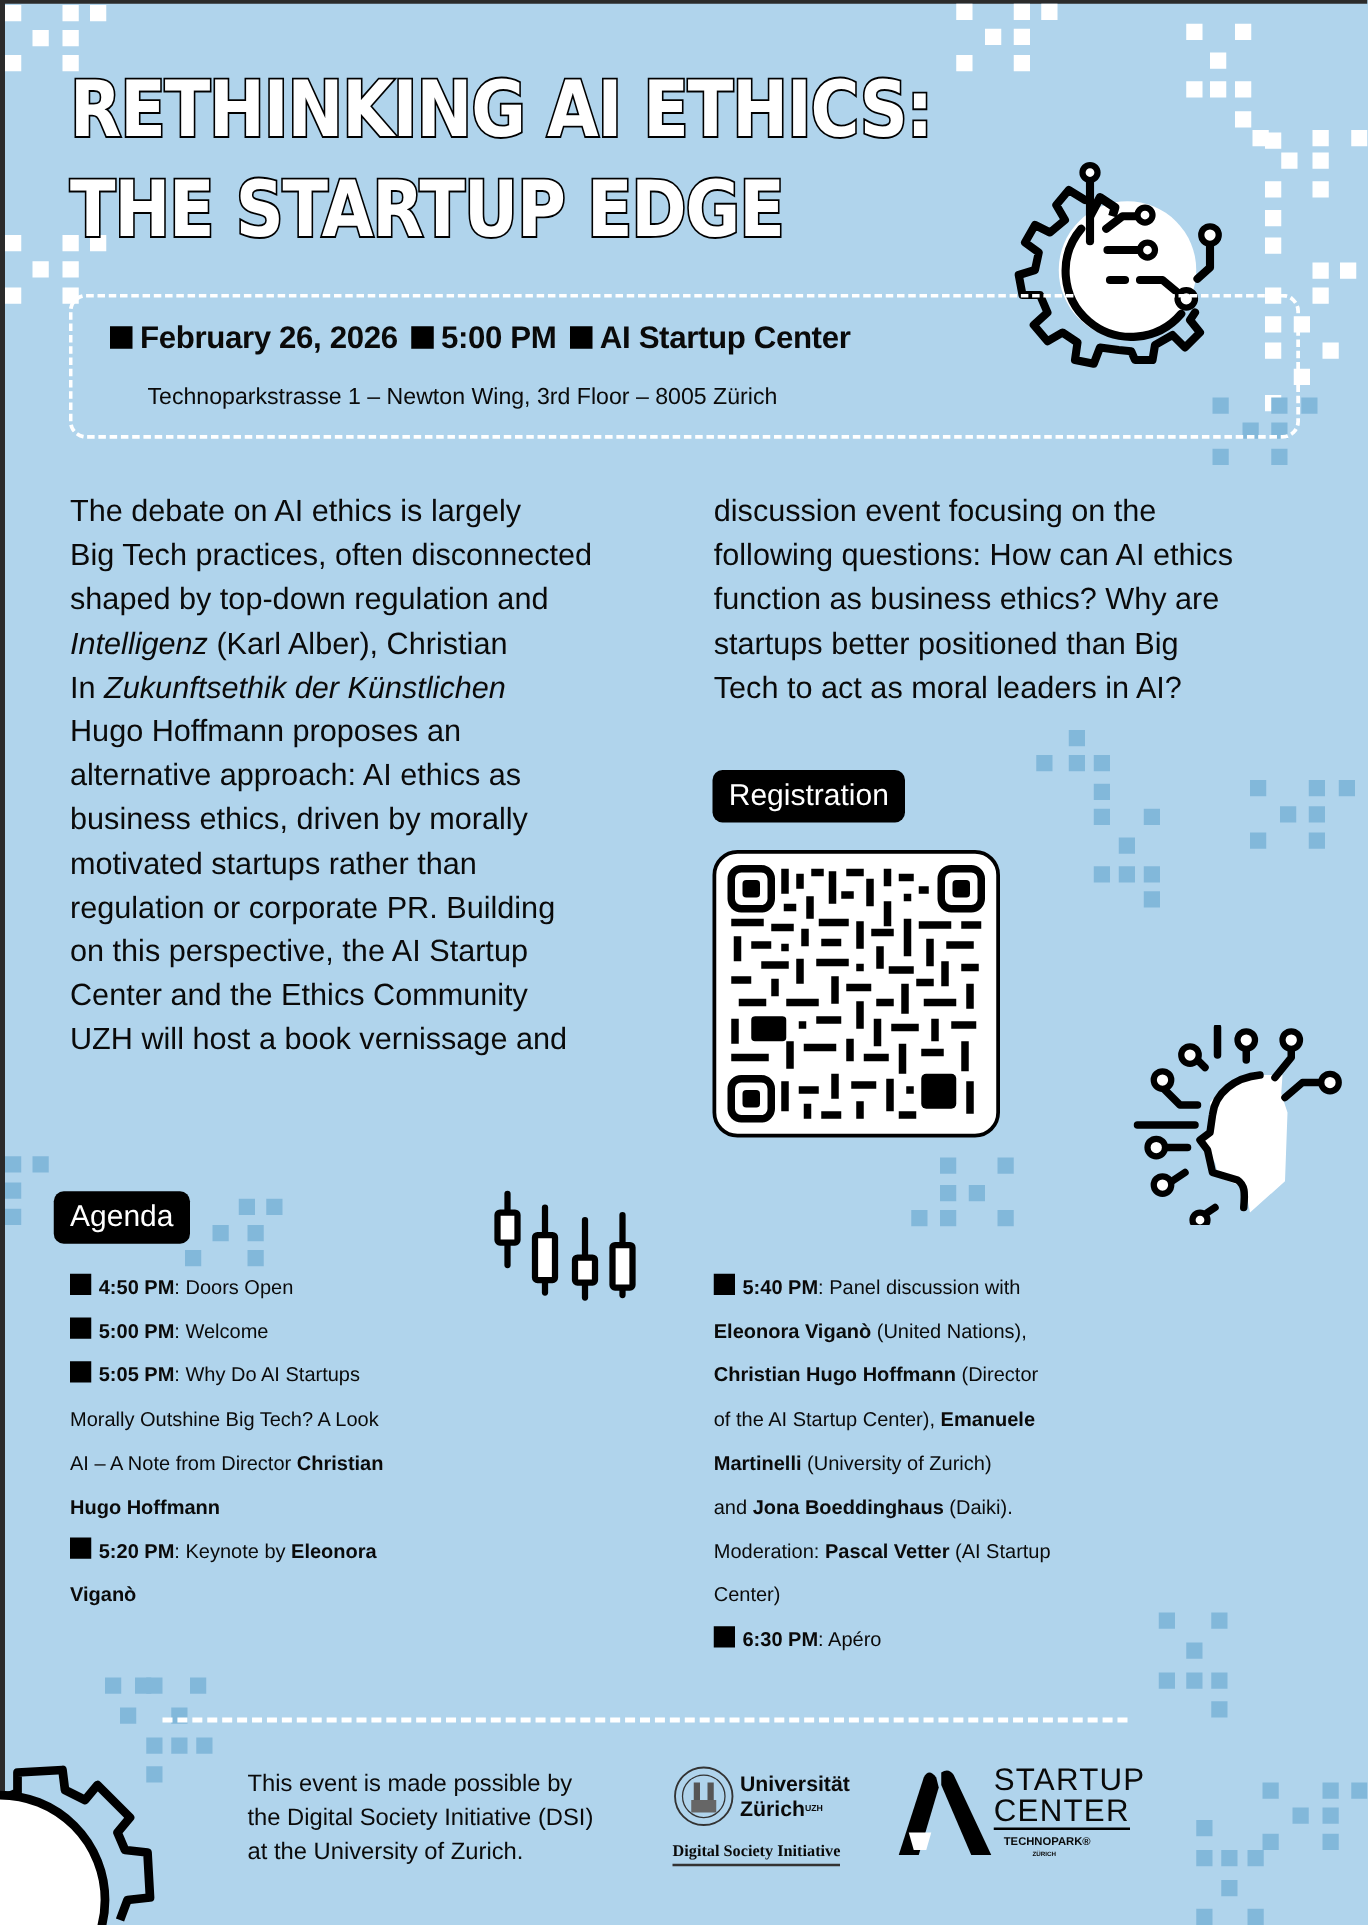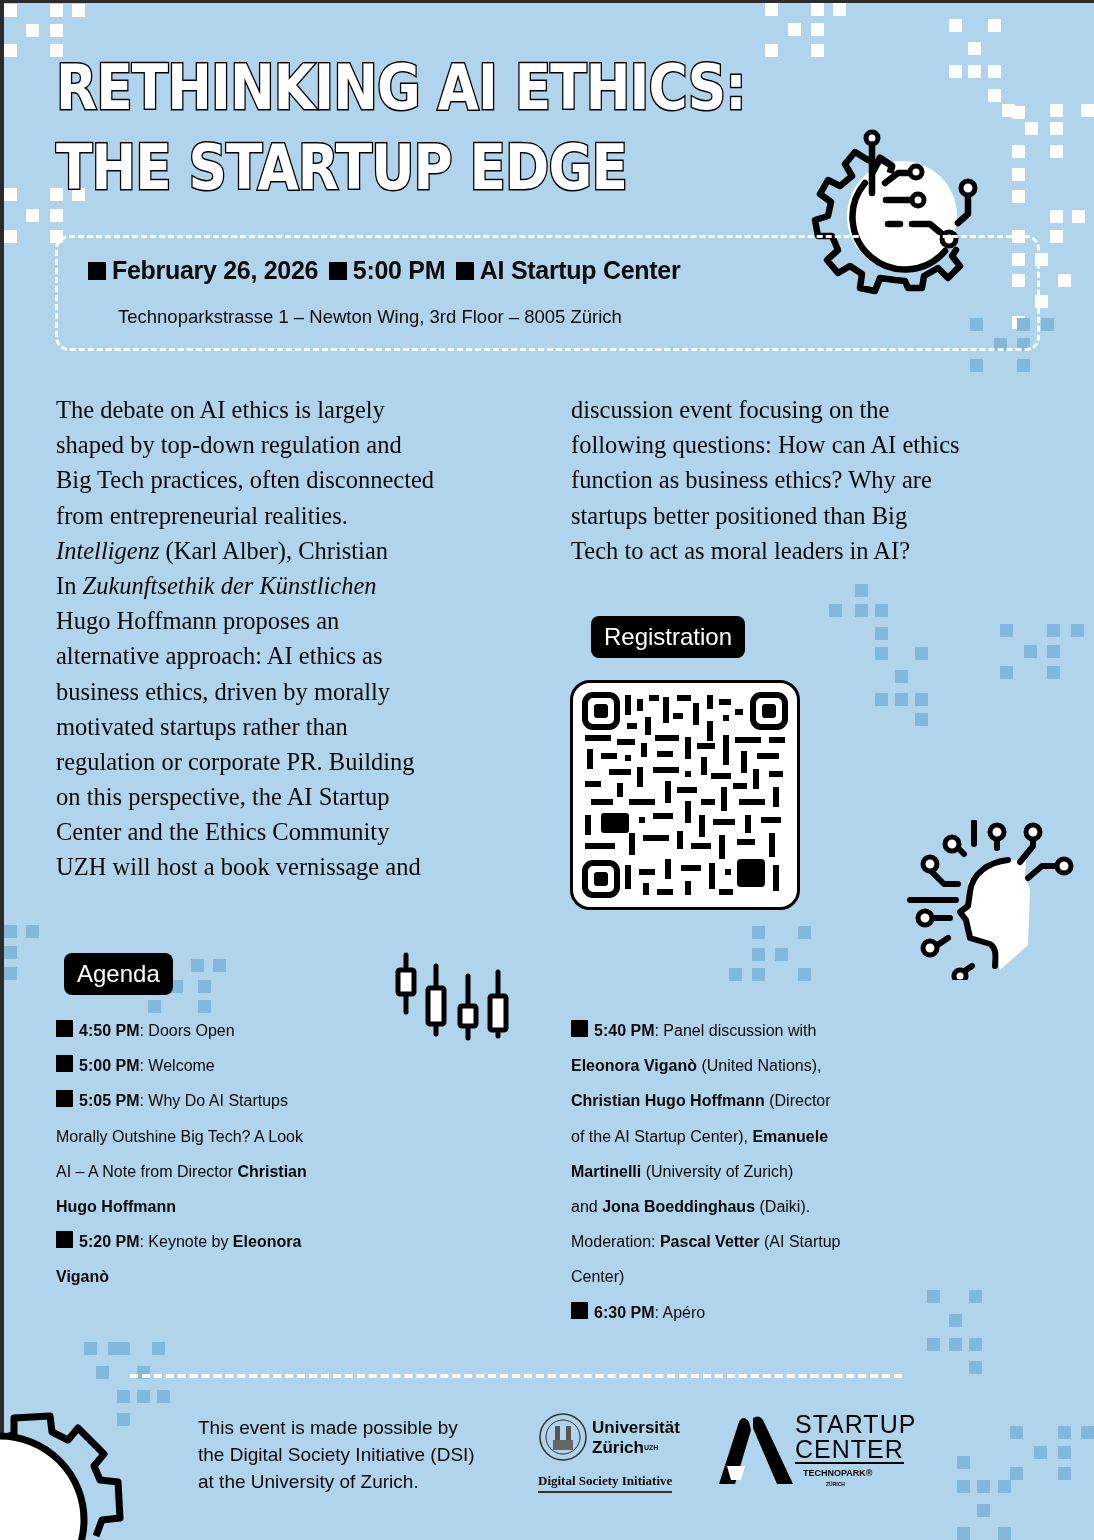--- a/index.html
+++ b/index.html
@@ -37,30 +37,30 @@
     font-family:"Liberation Sans", sans-serif; white-space:nowrap; letter-spacing:-0.3px;
   }
   .sq { display:inline-block; width:18px; height:18px; background:#000; margin-right:6px; vertical-align:-1px; }
   .info-address {
     position:absolute; left:118px; top:306px; font-size:18.5px;
     font-family:"Liberation Sans", sans-serif; white-space:nowrap;
   }
 
   .body-col {
     position:absolute; font-size:24.5px; line-height:35.2px;
-    font-family:Liberation Serif, serif; white-space:nowrap;
+    font-family:Liberation Sans, sans-serif; white-space:nowrap;
   }
   .body-col div { height:35.2px; }
   .it { font-style:italic; }
   .bd { font-weight:bold; }
 
   .pill {
     position:absolute; background:#000; color:#fff; border-radius:8px;
     font-family:"Liberation Sans", sans-serif; font-size:24px;
-    padding:0 13px; height:42px; line-height:42px; box-sizing:border-box;margin-left:21px;
+    padding:0 13px; height:42px; line-height:42px; box-sizing:border-box;
   }
 
   .qr {
     position:absolute; left:570px; top:680px; width:230px; height:230px;
     background:#fff; border:3px solid #000; border-radius:20px; box-sizing:border-box;
   }
 
   .agenda { position:absolute; font-size:16px; line-height:35.2px; font-family:"Liberation Sans", sans-serif; white-space:nowrap; }
   .agenda div { height:35.2px; }
   .agenda .sq { width:17px; height:17px; }
@@ -243,23 +243,22 @@
 <div class="info-box"></div>
 <div class="info-main">
   <span class="sq"></span><span>February 26, 2026</span>
   <span class="sq" style="margin-left:4px"></span><span>5:00 PM</span>
   <span class="sq" style="margin-left:4px"></span><span>AI Startup Center</span>
 </div>
 <div class="info-address">Technoparkstrasse 1 – Newton Wing, 3rd Floor – 8005 Zürich</div>
 
 <div class="body-col" style="left:56px;top:392px">
   <div>The debate on AI ethics is largely</div>
+  <div>Big Tech practices, often disconnected</div>
   <div>shaped by top-down regulation and</div>
-  <div>Big Tech practices, often disconnected</div>
-  <div>from entrepreneurial realities.</div>
   <div><span class="it">Intelligenz</span><span> (Karl Alber), Christian</span></div>
   <div><span>In </span><span class="it">Zukunftsethik der Künstlichen</span></div>
   <div>Hugo Hoffmann proposes an</div>
   <div>alternative approach: AI ethics as</div>
   <div>business ethics, driven by morally</div>
   <div>motivated startups rather than</div>
   <div>regulation or corporate PR. Building</div>
   <div>on this perspective, the AI Startup</div>
   <div>Center and the Ethics Community</div>
   <div>UZH will host a book vernissage and</div>

